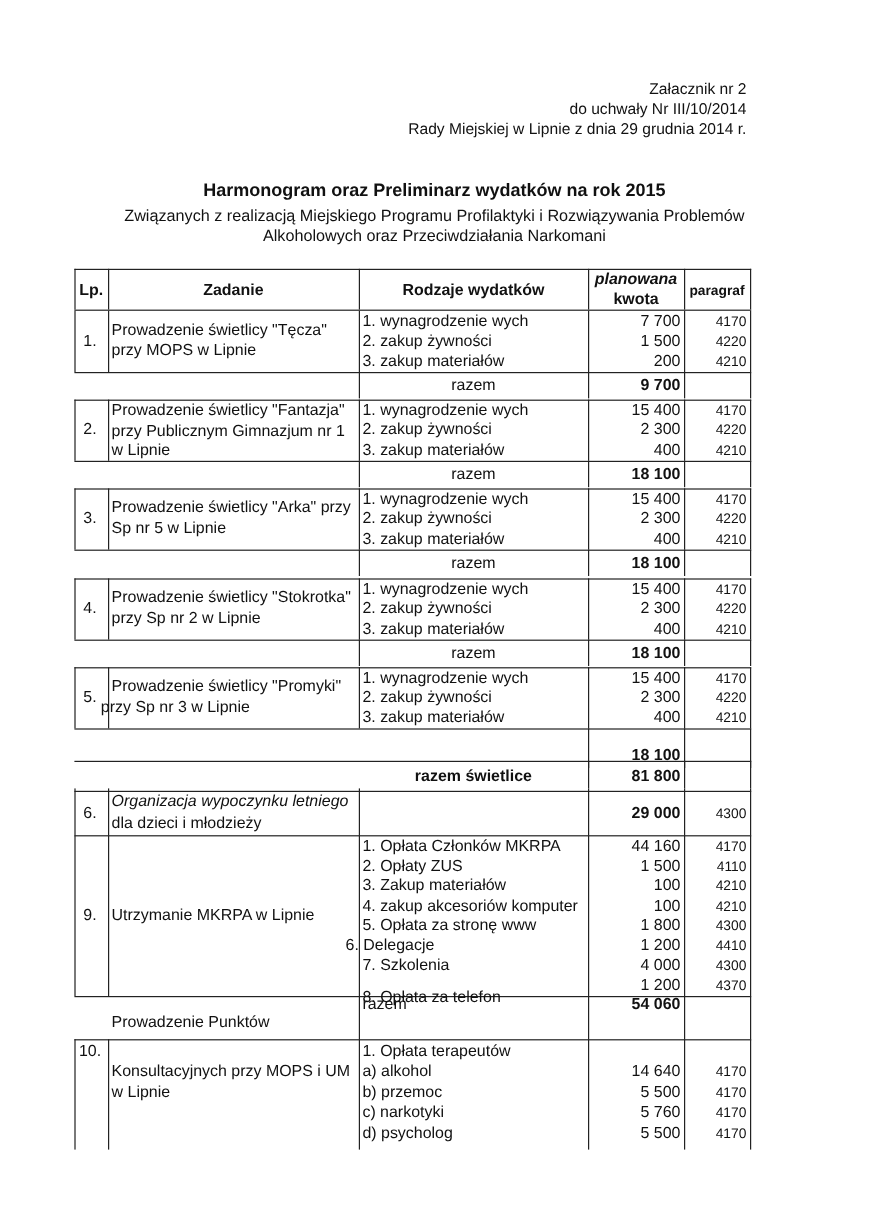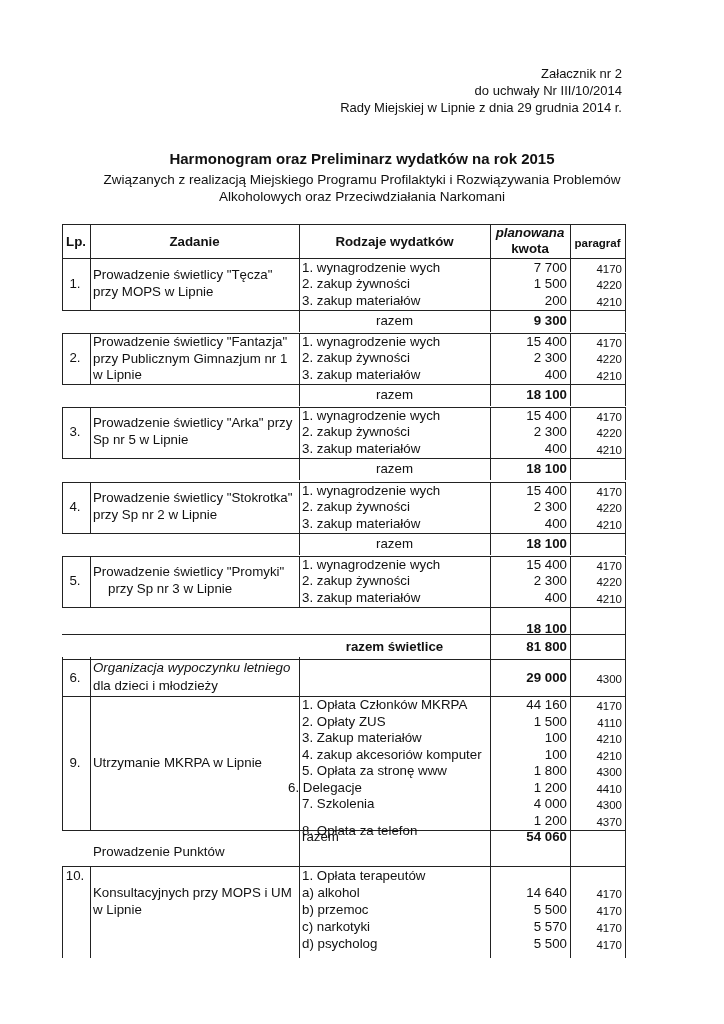--- a/index.html
+++ b/index.html
@@ -60,21 +60,21 @@
     <div class="txt r" style="left: 490px; top: 276.3px; width: 77px;">1 500</div>
     <div class="txt r par" style="left: 570px; top: 277.3px; width: 52px;">4220</div>
     <div class="txt " style="left: 302px; top: 292.6px;">3. zakup materiałów</div>
     <div class="txt r" style="left: 490px; top: 292.6px; width: 77px;">200</div>
     <div class="txt r par" style="left: 570px; top: 293.6px; width: 52px;">4210</div>
     <div class="line v" style="left: 299px; top: 309.9px; height: 22px;"></div>
     <div class="line v" style="left: 490px; top: 309.9px; height: 22px;"></div>
     <div class="line v" style="left: 570px; top: 309.9px; height: 22px;"></div>
     <div class="line v" style="left: 625px; top: 309.9px; height: 22px;"></div>
     <div class="txt c" style="left: 299px; top: 312.9px; width: 191px;">razem</div>
-    <div class="txt b r" style="left: 490px; top: 312.9px; width: 77px;">9 300</div>
+    <div class="txt b r" style="left: 490px; top: 312.9px; width: 77px;">9 700</div>
     <div class="line h" style="left: 62px; width: 564px; top: 333px;"></div>
     <div class="line h" style="left: 62px; width: 564px; top: 383.9px;"></div>
     <div class="line v" style="left: 62px; top: 333px; height: 50.9px;"></div>
     <div class="line v" style="left: 90px; top: 333px; height: 50.9px;"></div>
     <div class="line v" style="left: 299px; top: 333px; height: 50.9px;"></div>
     <div class="line v" style="left: 490px; top: 333px; height: 50.9px;"></div>
     <div class="line v" style="left: 570px; top: 333px; height: 50.9px;"></div>
     <div class="line v" style="left: 625px; top: 333px; height: 50.9px;"></div>
     <div class="txt c" style="left: 62px; top: 350px; width: 26px;">2.</div>
     <div class="txt " style="left: 93px; top: 334px;">Prowadzenie świetlicy "Fantazja"</div>
@@ -150,21 +150,21 @@
     <div class="line h" style="left: 62px; width: 564px; top: 556px;"></div>
     <div class="line h" style="left: 62px; width: 564px; top: 606.9px;"></div>
     <div class="line v" style="left: 62px; top: 556px; height: 50.9px;"></div>
     <div class="line v" style="left: 90px; top: 556px; height: 50.9px;"></div>
     <div class="line v" style="left: 299px; top: 556px; height: 50.9px;"></div>
     <div class="line v" style="left: 490px; top: 556px; height: 50.9px;"></div>
     <div class="line v" style="left: 570px; top: 556px; height: 50.9px;"></div>
     <div class="line v" style="left: 625px; top: 556px; height: 50.9px;"></div>
     <div class="txt c" style="left: 62px; top: 573px; width: 26px;">5.</div>
     <div class="txt " style="left: 93px; top: 564px;">Prowadzenie świetlicy "Promyki"</div>
-    <div class="txt " style="left: 108px; top: 580.5px;">przy Sp nr 3 w Lipnie</div>
+    <div class="txt " style="left: 84px; top: 580.5px;">przy Sp nr 3 w Lipnie</div>
     <div class="txt " style="left: 302px; top: 557px;">1. wynagrodzenie wych</div>
     <div class="txt r" style="left: 490px; top: 557px; width: 77px;">15 400</div>
     <div class="txt r par" style="left: 570px; top: 558px; width: 52px;">4170</div>
     <div class="txt " style="left: 302px; top: 573.3px;">2. zakup żywności</div>
     <div class="txt r" style="left: 490px; top: 573.3px; width: 77px;">2 300</div>
     <div class="txt r par" style="left: 570px; top: 574.3px; width: 52px;">4220</div>
     <div class="txt " style="left: 302px; top: 589.6px;">3. zakup materiałów</div>
     <div class="txt r" style="left: 490px; top: 589.6px; width: 77px;">400</div>
     <div class="txt r par" style="left: 570px; top: 590.6px; width: 52px;">4210</div>
     <div class="line v" style="left: 490px; top: 606.9px; height: 33px;"></div>
@@ -241,18 +241,18 @@
     <div class="txt " style="left: 93px; top: 885px;">Konsultacyjnych przy MOPS i UM</div>
     <div class="txt " style="left: 93px; top: 902px;">w Lipnie</div>
     <div class="txt " style="left: 302px; top: 868px;">1. Opłata terapeutów</div>
     <div class="txt " style="left: 302px; top: 885px;">a) alkohol</div>
     <div class="txt r" style="left: 490px; top: 885px; width: 77px;">14 640</div>
     <div class="txt r par" style="left: 570px; top: 886px; width: 52px;">4170</div>
     <div class="txt " style="left: 302px; top: 902px;">b) przemoc</div>
     <div class="txt r" style="left: 490px; top: 902px; width: 77px;">5 500</div>
     <div class="txt r par" style="left: 570px; top: 903px; width: 52px;">4170</div>
     <div class="txt " style="left: 302px; top: 919px;">c) narkotyki</div>
-    <div class="txt r" style="left: 490px; top: 919px; width: 77px;">5 570</div>
+    <div class="txt r" style="left: 490px; top: 919px; width: 77px;">5 760</div>
     <div class="txt r par" style="left: 570px; top: 920px; width: 52px;">4170</div>
     <div class="txt " style="left: 302px; top: 936px;">d) psycholog</div>
     <div class="txt r" style="left: 490px; top: 936px; width: 77px;">5 500</div>
     <div class="txt r par" style="left: 570px; top: 937px; width: 52px;">4170</div>
   </div>
 
 </body></html>

